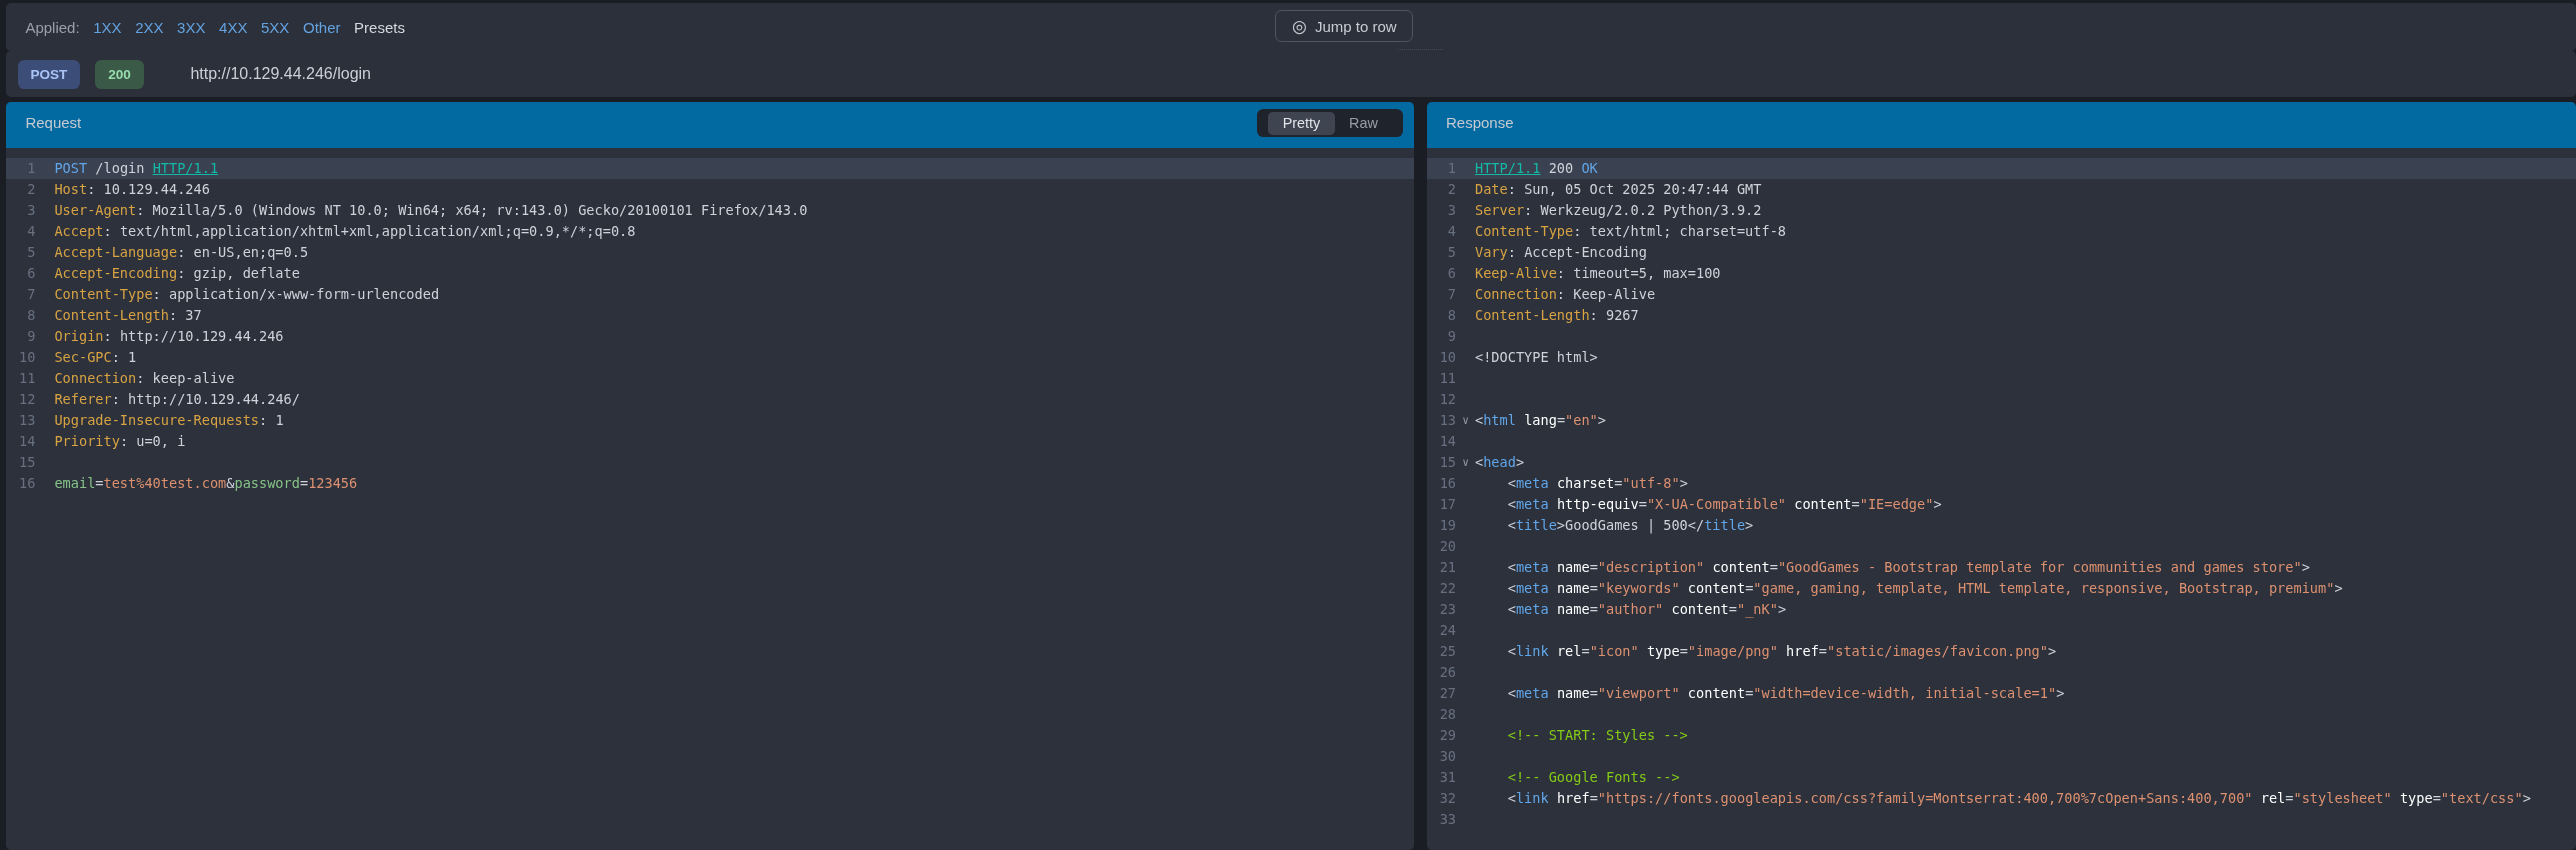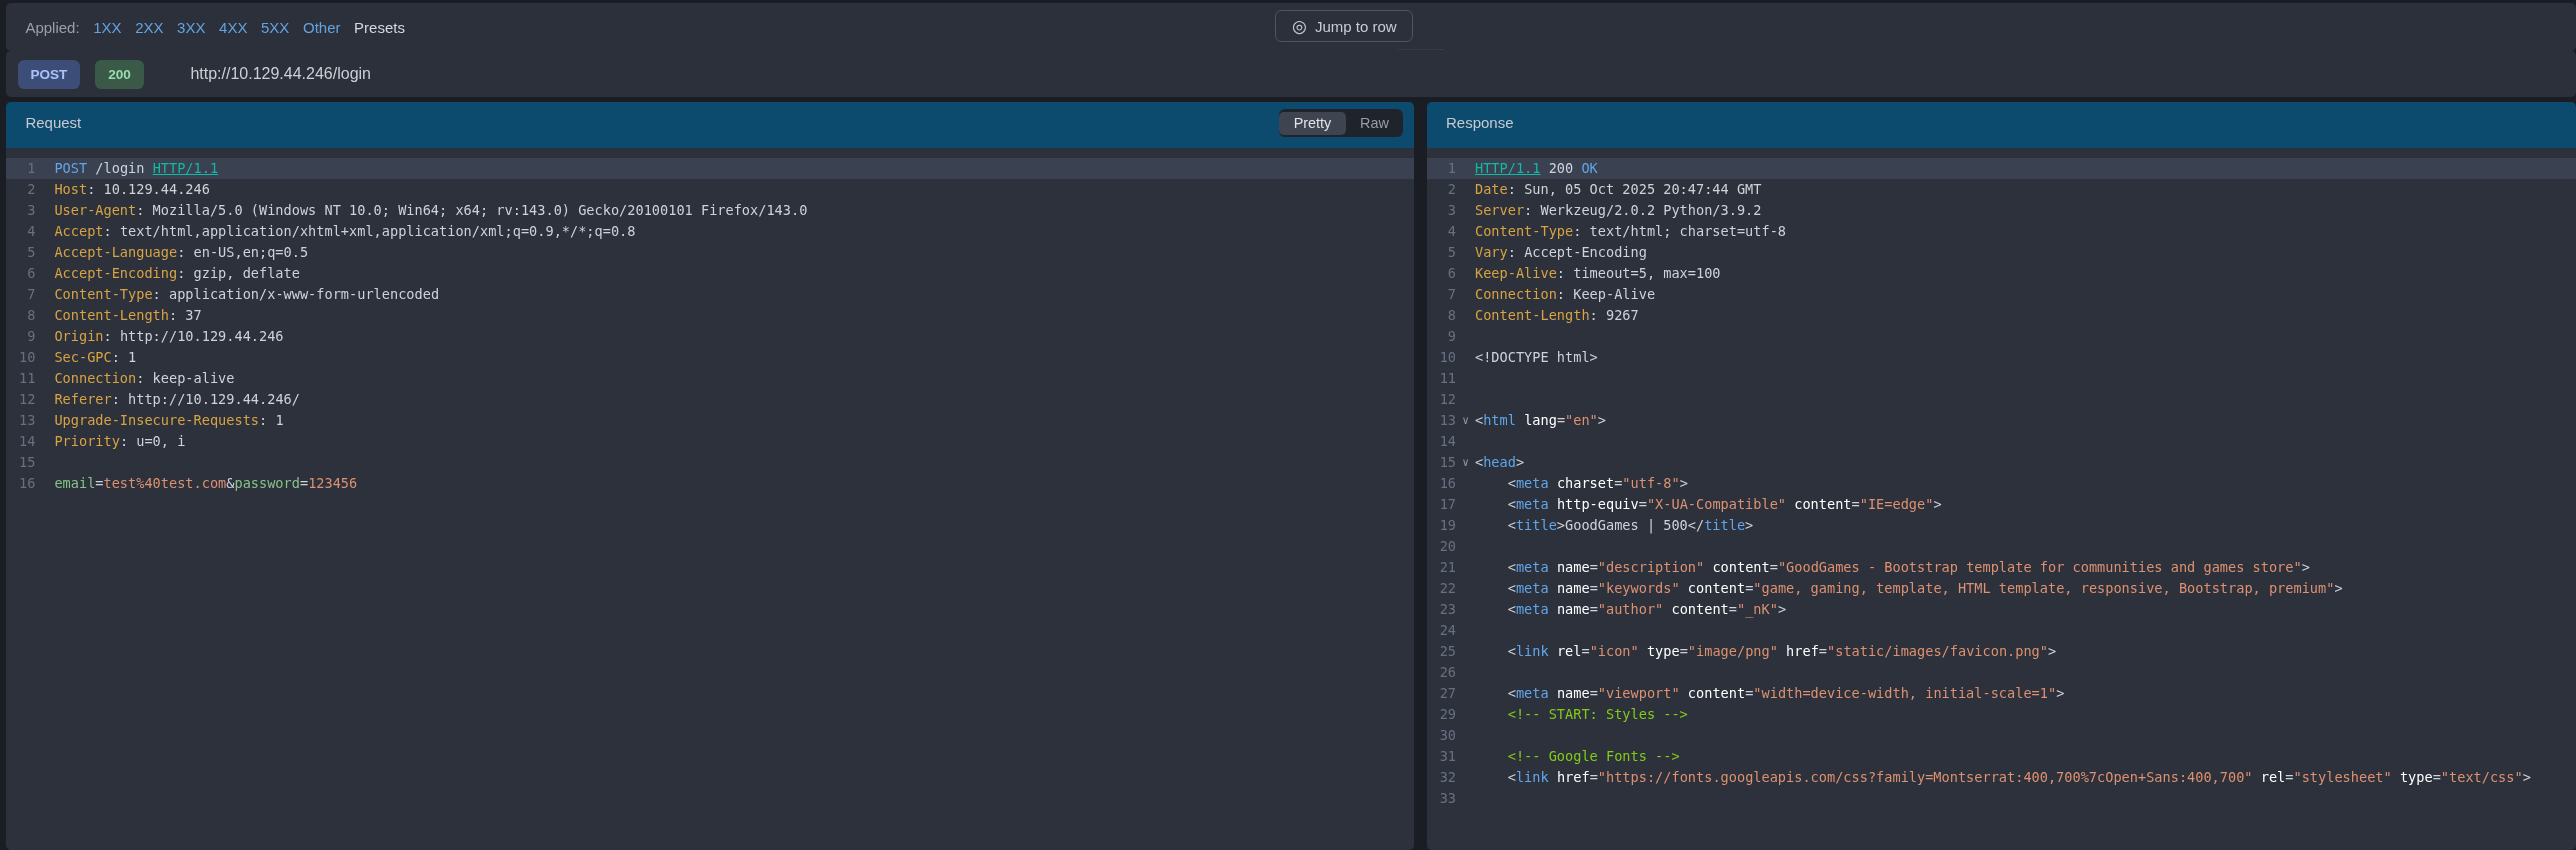--- a/index.html
+++ b/index.html
@@ -25,28 +25,28 @@
   
   #url-bar { left:6.4px; top:51px; width:2570px; height:46px; }
   .badge { position:absolute; top:8.8px; height:29px; display:flex; align-items:center;
            padding:0 12.8px; border-radius:6.4px; font-size:13.6px; font-weight:bold; }
   #method-badge { left:11.2px; background:#3c4e77; color:#aac3f6; }
   #status-badge { left:89px; background:#3a5a47; color:#98dcad; }
   #url-text { position:absolute; left:184px; top:0; height:46px; display:flex;
               align-items:center; color:#ccd0d6; font-size:16px; }
 
   
-  .panel-header { position:absolute; top:102px; height:50px; background:#0c4a6e;
+  .panel-header { position:absolute; top:102px; height:50px; background:#0369a1;
                   border-radius:4.8px 4.8px 0 0; }
   #req-header { left:6.4px; width:1408px; }
   #res-header { left:1427px; width:1149px; }
   .panel-title { position:absolute; left:19px; top:0; height:41px; display:flex;
                  align-items:center; color:#c6cad1; font-size:15px; }
   #view-toggle { position:absolute; right:11.2px; top:7.2px; height:28px; background:#1f232b;
-                 border-radius:6.4px; display:flex; align-items:center; padding:0; }
+                 border-radius:6.4px; display:flex; align-items:center; padding:11px; }
   .seg { height:23px; display:flex; align-items:center; padding:0 14.4px; border-radius:4.8px;
          font-size:14.4px; cursor:pointer; }
   .seg.sel { background:#3e4450; color:#e2e4e8; }
   .seg.unsel { color:#989ea9; }
 
   .editor { position:absolute; top:148px; bottom:0; background:#2c313c; overflow:hidden;
             border-radius:0 0 4.8px 4.8px; padding-top:10.4px;
             font-family:"DejaVu Sans Mono", monospace; font-size:13.6px; }
   #req-editor { left:6.4px; width:1408px; }
   #res-editor { left:1427px; width:1149px; }
@@ -154,19 +154,20 @@
     <div class="code-row"><span class="ln">17</span><span class="fold"></span><span class="code"><span class="tk-plain">    </span><span class="tk-punct">&lt;</span><span class="tk-tag">meta</span><span class="tk-plain"> </span><span class="tk-attr">http-equiv</span><span class="tk-punct">=</span><span class="tk-str">"X-UA-Compatible"</span><span class="tk-plain"> </span><span class="tk-attr">content</span><span class="tk-punct">=</span><span class="tk-str">"IE=edge"</span><span class="tk-punct">&gt;</span></span></div>
     <div class="code-row"><span class="ln">19</span><span class="fold"></span><span class="code"><span class="tk-plain">    </span><span class="tk-punct">&lt;</span><span class="tk-tag">title</span><span class="tk-punct">&gt;</span><span class="tk-plain">GoodGames | 500</span><span class="tk-punct">&lt;/</span><span class="tk-tag">title</span><span class="tk-punct">&gt;</span></span></div>
     <div class="code-row"><span class="ln">20</span><span class="fold"></span><span class="code"></span></div>
     <div class="code-row"><span class="ln">21</span><span class="fold"></span><span class="code"><span class="tk-plain">    </span><span class="tk-punct">&lt;</span><span class="tk-tag">meta</span><span class="tk-plain"> </span><span class="tk-attr">name</span><span class="tk-punct">=</span><span class="tk-str">"description"</span><span class="tk-plain"> </span><span class="tk-attr">content</span><span class="tk-punct">=</span><span class="tk-str">"GoodGames - Bootstrap template for communities and games store"</span><span class="tk-punct">&gt;</span></span></div>
     <div class="code-row"><span class="ln">22</span><span class="fold"></span><span class="code"><span class="tk-plain">    </span><span class="tk-punct">&lt;</span><span class="tk-tag">meta</span><span class="tk-plain"> </span><span class="tk-attr">name</span><span class="tk-punct">=</span><span class="tk-str">"keywords"</span><span class="tk-plain"> </span><span class="tk-attr">content</span><span class="tk-punct">=</span><span class="tk-str">"game, gaming, template, HTML template, responsive, Bootstrap, premium"</span><span class="tk-punct">&gt;</span></span></div>
     <div class="code-row"><span class="ln">23</span><span class="fold"></span><span class="code"><span class="tk-plain">    </span><span class="tk-punct">&lt;</span><span class="tk-tag">meta</span><span class="tk-plain"> </span><span class="tk-attr">name</span><span class="tk-punct">=</span><span class="tk-str">"author"</span><span class="tk-plain"> </span><span class="tk-attr">content</span><span class="tk-punct">=</span><span class="tk-str">"_nK"</span><span class="tk-punct">&gt;</span></span></div>
     <div class="code-row"><span class="ln">24</span><span class="fold"></span><span class="code"></span></div>
     <div class="code-row"><span class="ln">25</span><span class="fold"></span><span class="code"><span class="tk-plain">    </span><span class="tk-punct">&lt;</span><span class="tk-tag">link</span><span class="tk-plain"> </span><span class="tk-attr">rel</span><span class="tk-punct">=</span><span class="tk-str">"icon"</span><span class="tk-plain"> </span><span class="tk-attr">type</span><span class="tk-punct">=</span><span class="tk-str">"image/png"</span><span class="tk-plain"> </span><span class="tk-attr">href</span><span class="tk-punct">=</span><span class="tk-str">"static/images/favicon.png"</span><span class="tk-punct">&gt;</span></span></div>
     <div class="code-row"><span class="ln">26</span><span class="fold"></span><span class="code"></span></div>
     <div class="code-row"><span class="ln">27</span><span class="fold"></span><span class="code"><span class="tk-plain">    </span><span class="tk-punct">&lt;</span><span class="tk-tag">meta</span><span class="tk-plain"> </span><span class="tk-attr">name</span><span class="tk-punct">=</span><span class="tk-str">"viewport"</span><span class="tk-plain"> </span><span class="tk-attr">content</span><span class="tk-punct">=</span><span class="tk-str">"width=device-width, initial-scale=1"</span><span class="tk-punct">&gt;</span></span></div>
+    <div class="code-row"><span class="ln">28</span><span class="fold"></span><span class="code"></span></div>
     <div class="code-row"><span class="ln">29</span><span class="fold"></span><span class="code"><span class="tk-plain">    </span><span class="tk-comment">&lt;!-- START: Styles --&gt;</span></span></div>
     <div class="code-row"><span class="ln">30</span><span class="fold"></span><span class="code"></span></div>
     <div class="code-row"><span class="ln">31</span><span class="fold"></span><span class="code"><span class="tk-plain">    </span><span class="tk-comment">&lt;!-- Google Fonts --&gt;</span></span></div>
     <div class="code-row"><span class="ln">32</span><span class="fold"></span><span class="code"><span class="tk-plain">    </span><span class="tk-punct">&lt;</span><span class="tk-tag">link</span><span class="tk-plain"> </span><span class="tk-attr">href</span><span class="tk-punct">=</span><span class="tk-str">"https://fonts.googleapis.com/css?family=Montserrat:400,700%7cOpen+Sans:400,700"</span><span class="tk-plain"> </span><span class="tk-attr">rel</span><span class="tk-punct">=</span><span class="tk-str">"stylesheet"</span><span class="tk-plain"> </span><span class="tk-attr">type</span><span class="tk-punct">=</span><span class="tk-str">"text/css"</span><span class="tk-punct">&gt;</span></span></div>
     <div class="code-row"><span class="ln">33</span><span class="fold"></span><span class="code"></span></div>
   </div>
 
 
 </body></html>

